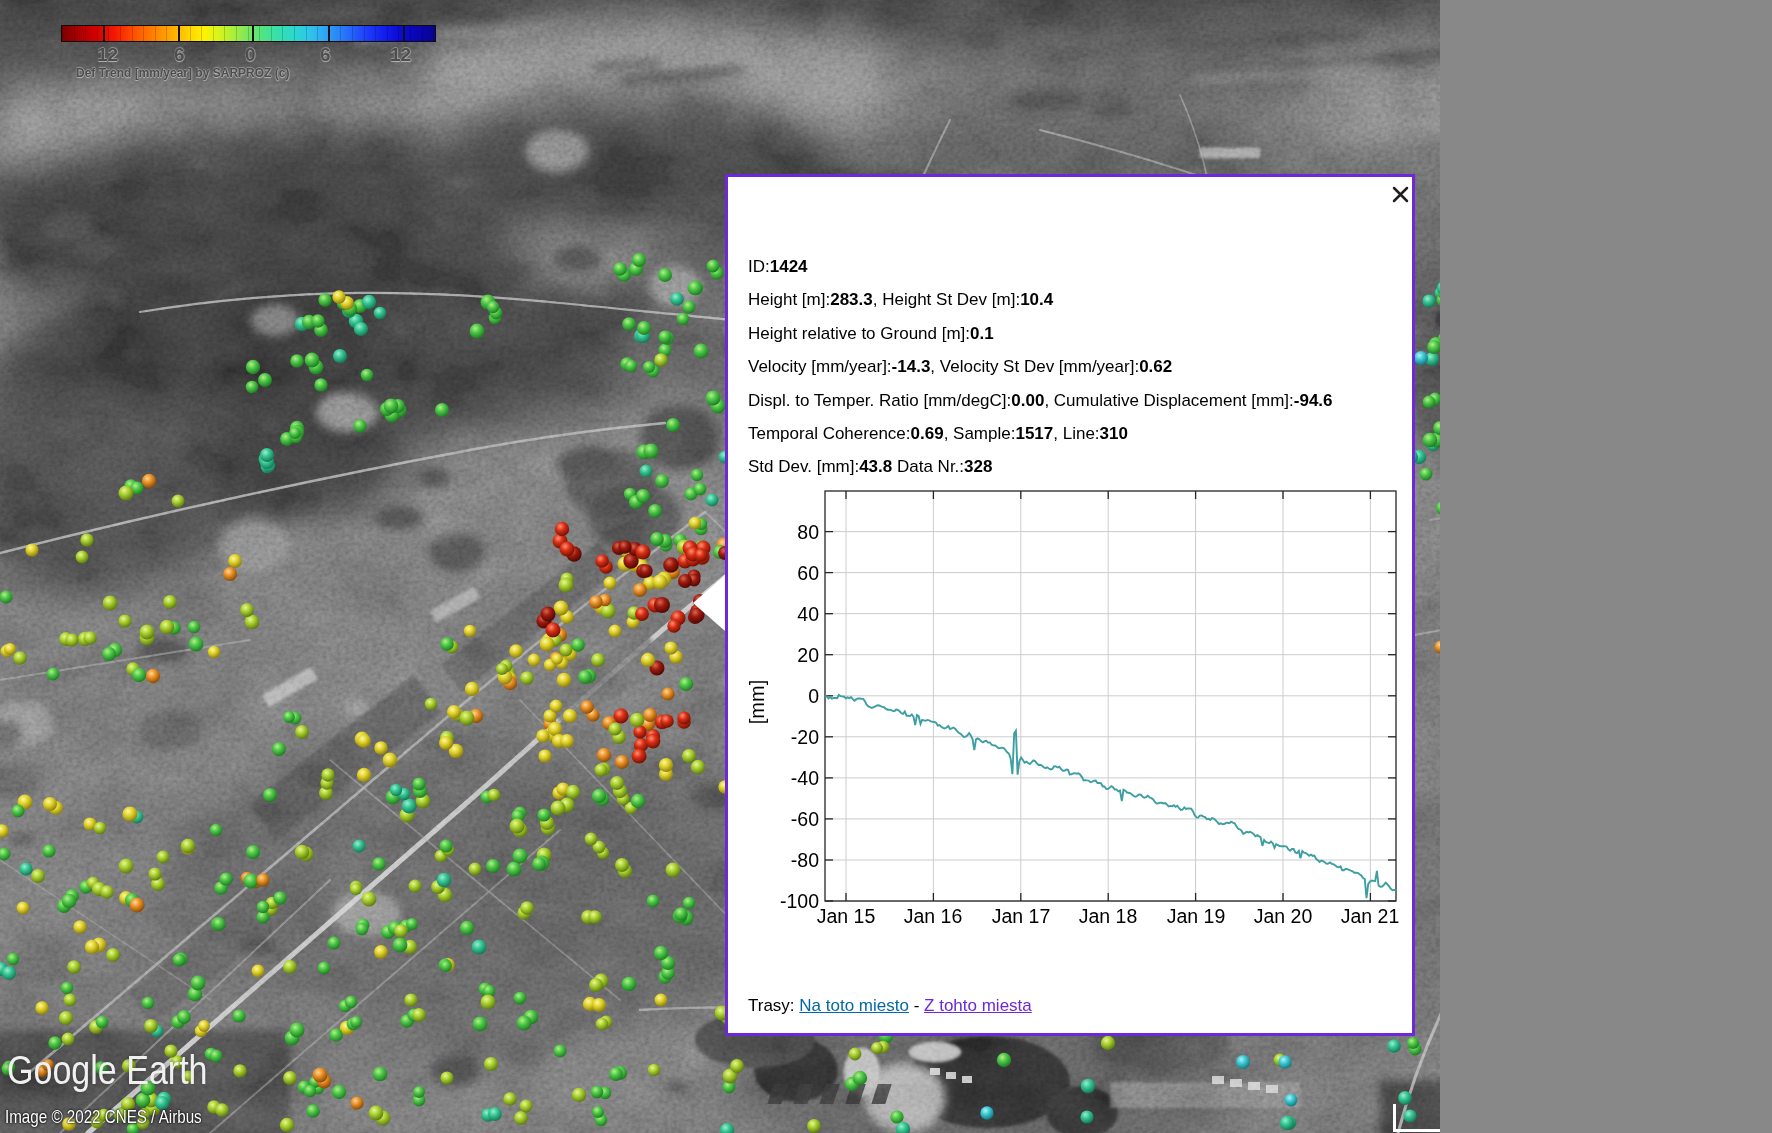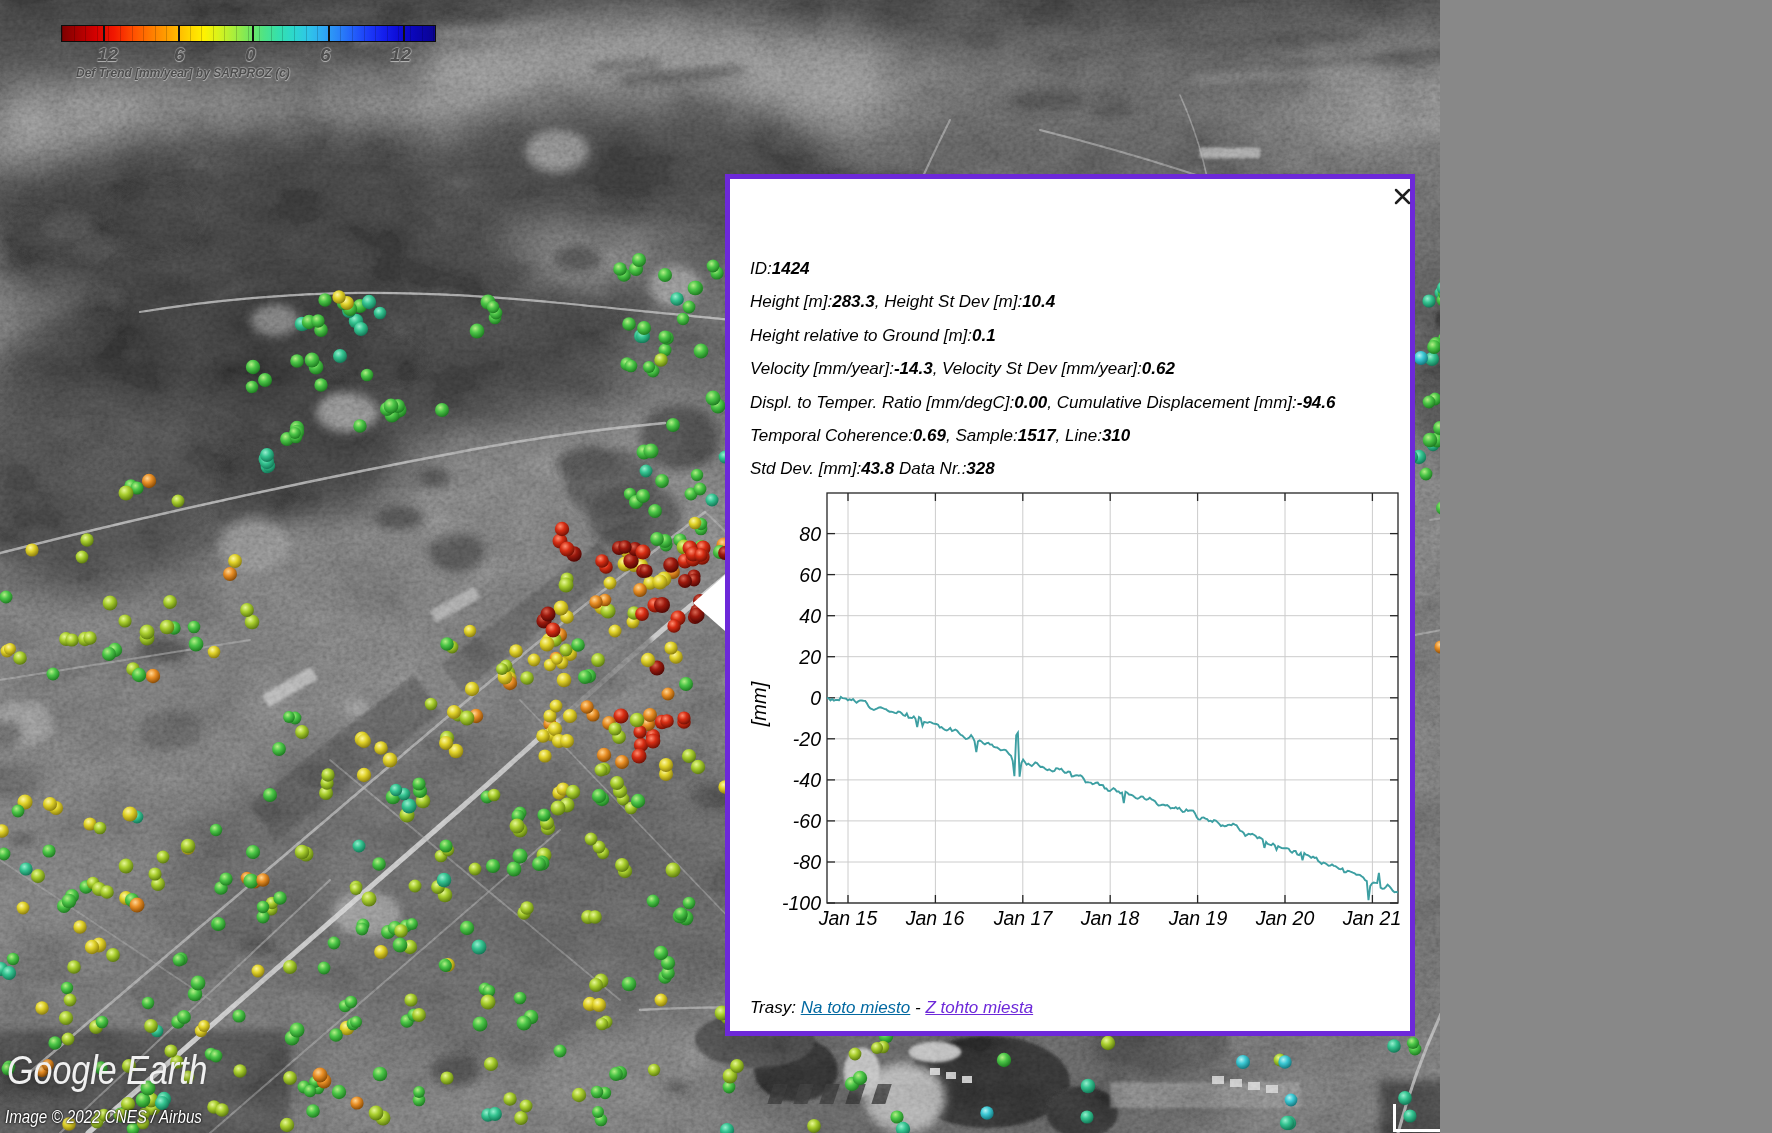--- a/index.html
+++ b/index.html
@@ -1,15 +1,15 @@
 <!DOCTYPE html>
 <html><head><meta charset="utf-8"><style>
 html,body{margin:0;padding:0;background:#888;}
 #stage{position:relative;width:1440px;height:1133px;overflow:hidden;
-  font-family:"Liberation Sans",sans-serif;font-style:italic;}
+  font-family:"Liberation Sans",sans-serif;}
 #bg{position:absolute;left:0;top:0;}
 .abs{position:absolute;}
 </style></head><body>
 <div id="stage">
 <svg id="bg" width="1772" height="1133" viewBox="0 0 1772 1133">
 <defs>
 <filter id="bl30" x="-30%" y="-30%" width="160%" height="160%">
           <feGaussianBlur stdDeviation="22"></feGaussianBlur>
         </filter>
 <filter id="bl12" x="-30%" y="-30%" width="160%" height="160%">
@@ -1457,21 +1457,21 @@
 </div>
 <div class="abs" style="left:0;top:44px;width:500px;color:rgba(72,72,72,0.95);text-shadow:0 1px 1px rgba(210,210,210,0.75),0 -1px 1px rgba(190,190,190,0.55),1px 0 1px rgba(200,200,200,0.5);font-size:19px;font-weight:bold;">
 <span class="abs" style="left:97px;">12</span>
 <span class="abs" style="left:174px;">6</span>
 <span class="abs" style="left:245px;">0</span>
 <span class="abs" style="left:320px;">6</span>
 <span class="abs" style="left:390px;">12</span>
 <span class="abs" style="left:76px;top:22px;font-size:12px;">Def Trend [mm/year] by SARPROZ (c)</span>
 </div>
 <div class="abs" style="left:693px;top:575px;width:0;height:0;border-right:32px solid #ffffff;border-top:28px solid transparent;border-bottom:28px solid transparent;"></div>
-<div class="abs" style="left:725px;top:174px;width:690px;height:862px;background:#ffffff;border:5px solid #6d28d9;box-sizing:border-box;">
+<div class="abs" style="left:725px;top:174px;width:690px;height:862px;background:#ffffff;border:3px solid #6d28d9;box-sizing:border-box;">
 <svg class="abs" style="left:664px;top:9px;" width="17" height="17" viewBox="0 0 17 17">
         <path d="M2 2 L15 15 M15 2 L2 15" stroke="#1f1f1f" stroke-width="2.5" stroke-linecap="round"></path>
       </svg>
 <div class="abs" style="left:20px;top:73px;font-size:17px;color:#000;line-height:33.4px;white-space:nowrap;">
 ID:<b>1424</b><br>
 Height [m]:<b>283.3</b>, Height St Dev [m]:<b>10.4</b><br>
 Height relative to Ground [m]:<b>0.1</b><br>
 Velocity [mm/year]:<b>-14.3</b>, Velocity St Dev [mm/year]:<b>0.62</b><br>
 Displ. to Temper. Ratio [mm/degC]:<b>0.00</b>, Cumulative Displacement [mm]:<b>-94.6</b><br>
 Temporal Coherence:<b>0.69</b>, Sample:<b>1517</b>, Line:<b>310</b><br>

